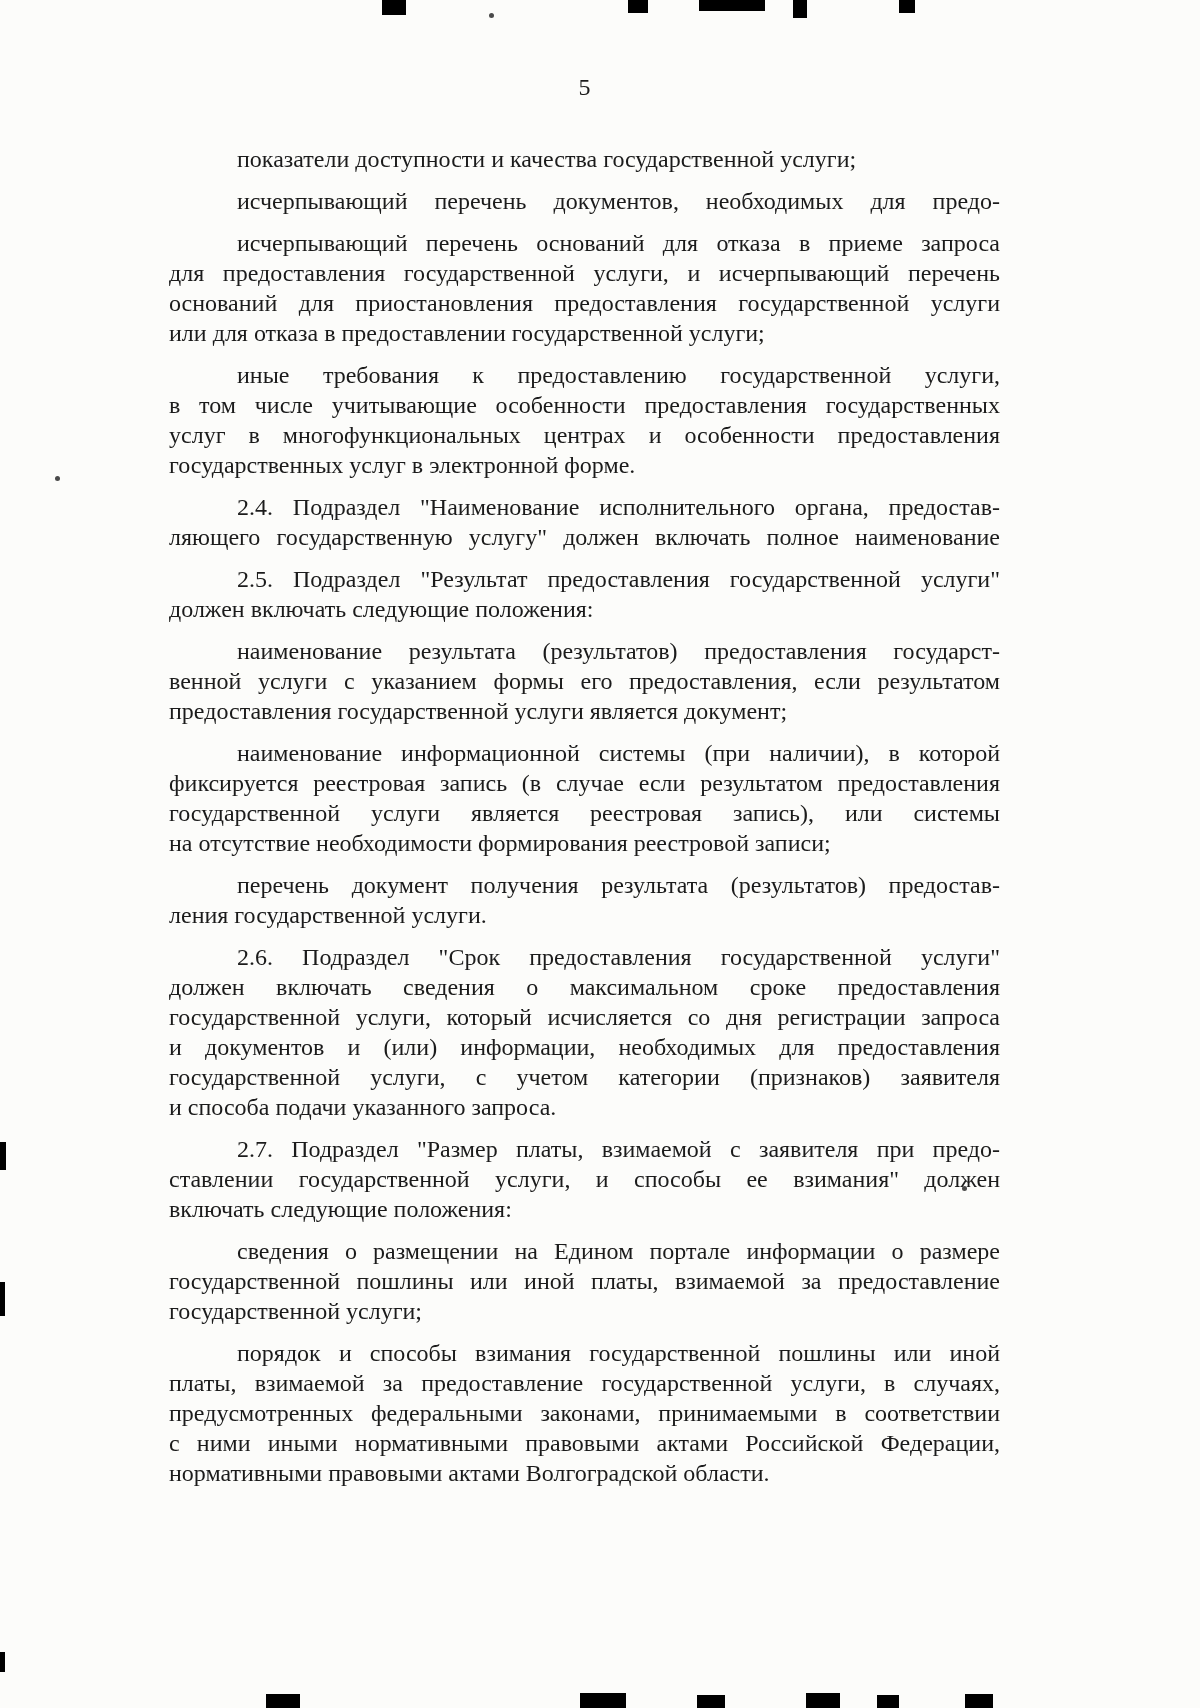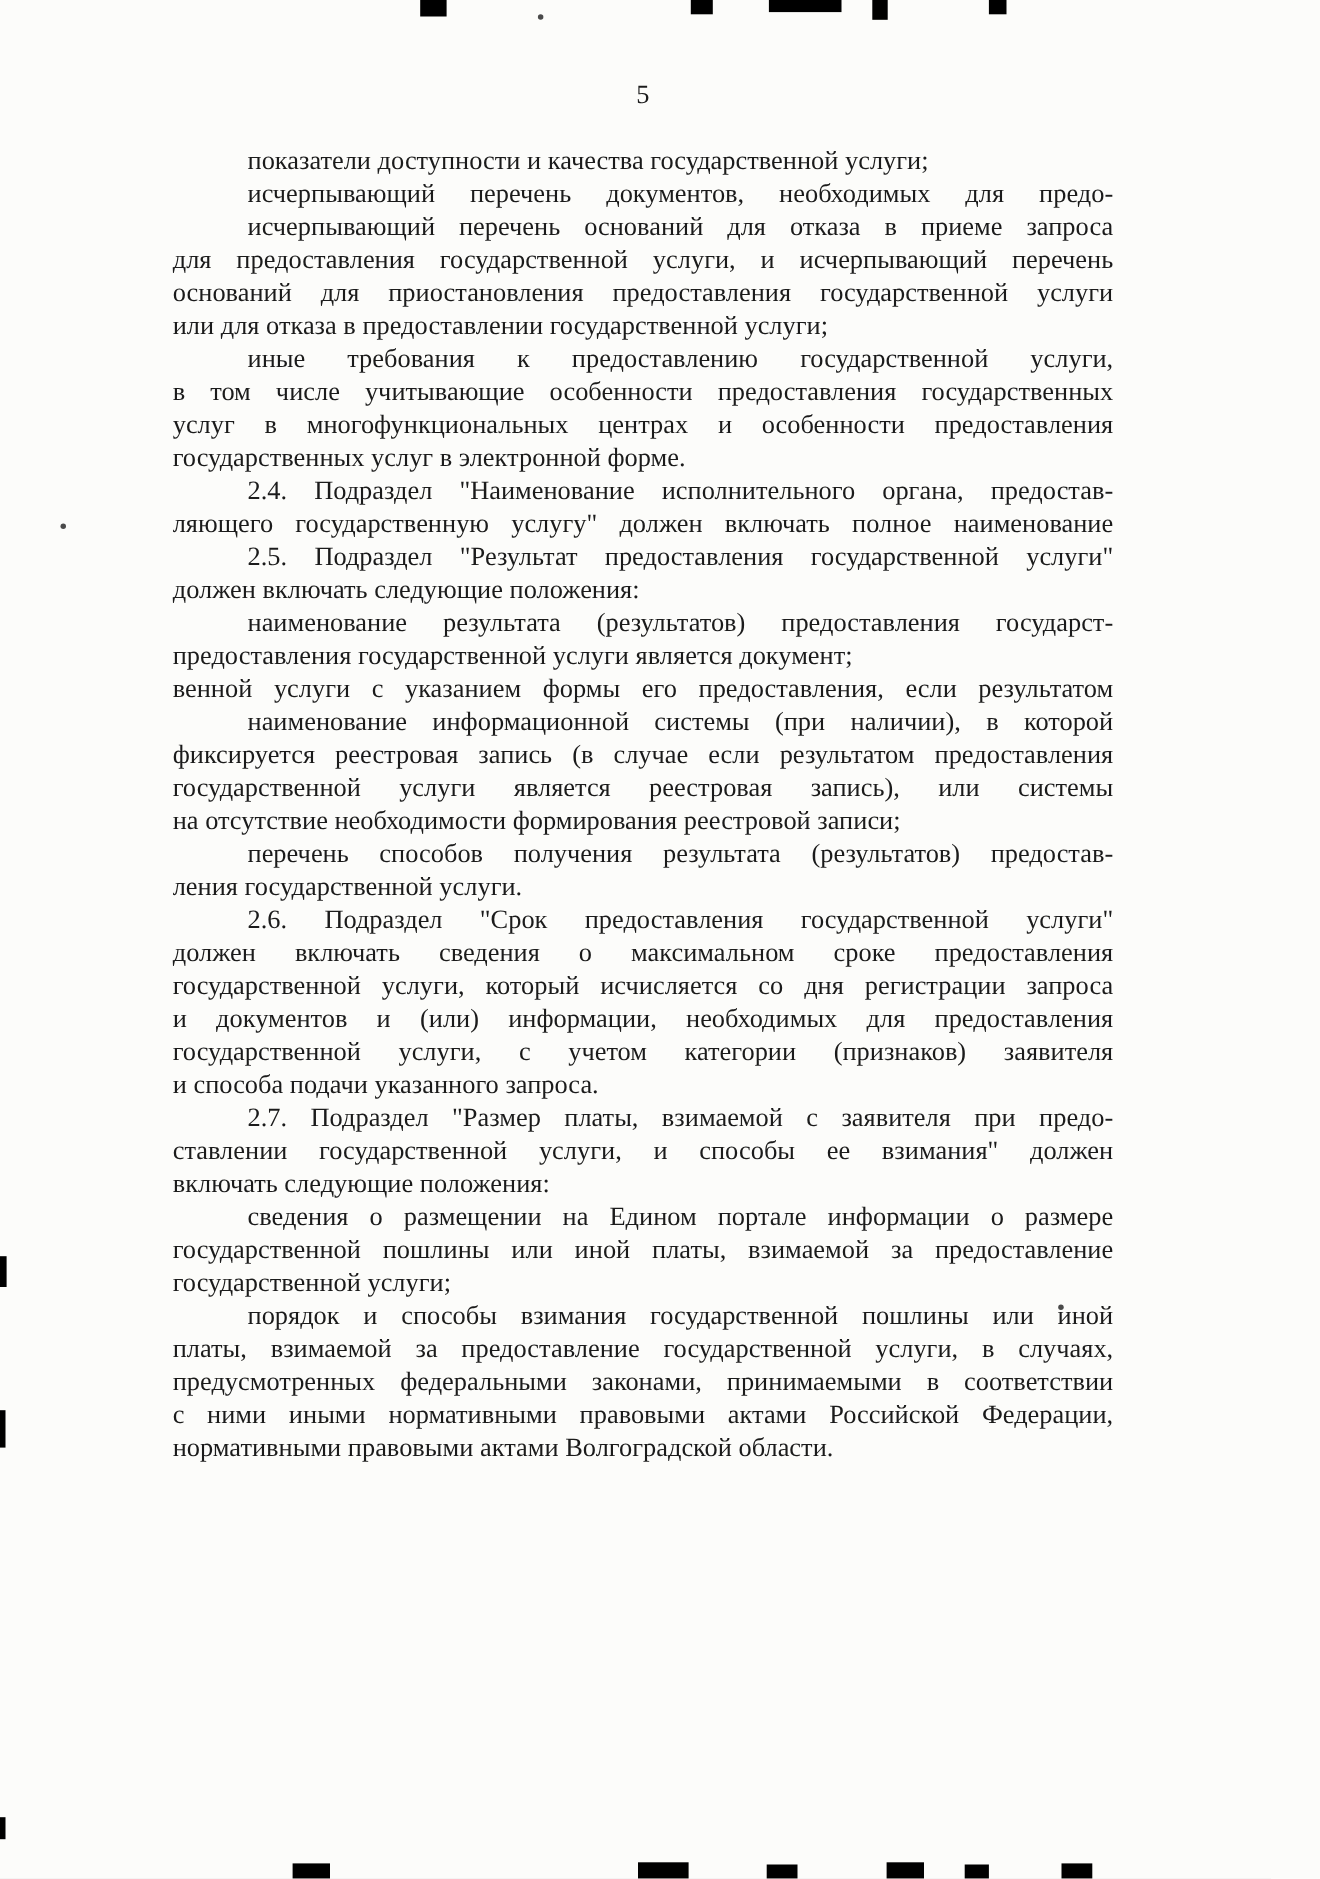--- a/index.html
+++ b/index.html
@@ -23,21 +23,21 @@
     line-height: 30px;
   }
   .content {
     position: absolute;
     top: 132px;
     left: 157px;
     width: 855px;
     font-size: 24px;
     line-height: 30px;
   }
-  .para { margin: 0; padding: 0; }
+  .para { margin: 12px; padding: 0; }
   .ln { display: block; text-align: left; }
   .ln.j { text-align: justify; text-align-last: justify; }
   .para .ln:first-child { text-indent: 68px; }
   .artifact {
     position: absolute;
     background: #000;
   }
   .speck {
     position: absolute;
     width: 5px;
@@ -82,33 +82,33 @@
       <span class="ln j">ляющего государственную услугу" должен включать полное наименование</span>
     </p>
 
     <p class="para">
       <span class="ln j">2.5. Подраздел "Результат предоставления государственной услуги"</span>
       <span class="ln">должен включать следующие положения:</span>
     </p>
 
     <p class="para">
       <span class="ln j">наименование результата (результатов) предоставления государст-</span>
+      <span class="ln j">венной услуги с указанием формы его предоставления, если результатом</span>
       <span class="ln">предоставления государственной услуги является документ;</span>
-      <span class="ln j">венной услуги с указанием формы его предоставления, если результатом</span>
     </p>
 
     <p class="para">
       <span class="ln j">наименование информационной системы (при наличии), в которой</span>
       <span class="ln j">фиксируется реестровая запись (в случае если результатом предоставления</span>
       <span class="ln j">государственной услуги является реестровая запись), или системы</span>
       <span class="ln">на отсутствие необходимости формирования реестровой записи;</span>
     </p>
 
     <p class="para">
-      <span class="ln j">перечень способов получения результата (результатов) предостав-</span>
+      <span class="ln j">перечень документ получения результата (результатов) предостав-</span>
       <span class="ln">ления государственной услуги.</span>
     </p>
 
     <p class="para">
       <span class="ln j">2.6. Подраздел "Срок предоставления государственной услуги"</span>
       <span class="ln j">должен включать сведения о максимальном сроке предоставления</span>
       <span class="ln j">государственной услуги, который исчисляется со дня регистрации запроса</span>
       <span class="ln j">и документов и (или) информации, необходимых для предоставления</span>
       <span class="ln j">государственной услуги, с учетом категории (признаков) заявителя</span>
       <span class="ln">и способа подачи указанного запроса.</span>

